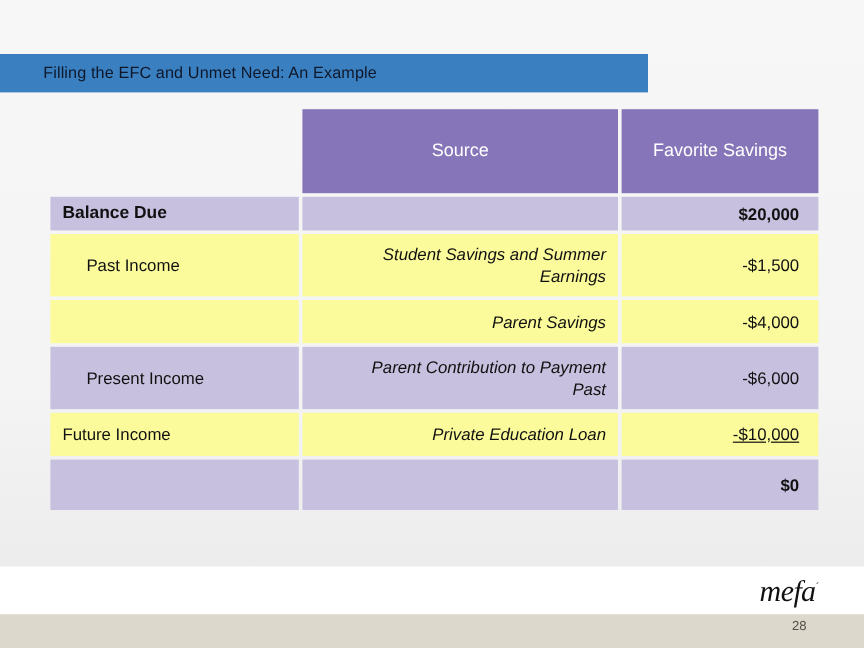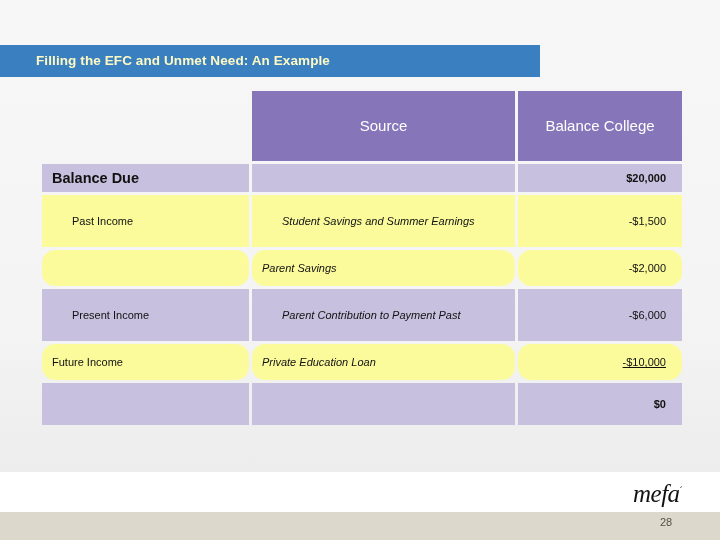--- a/index.html
+++ b/index.html
@@ -46,22 +46,22 @@
     left: 0; top: 45px;
     width: 540px; height: 32px;
     background: #3a80c1;
   }
   #title-text {
     position: absolute;
     left: 36px;
     top: 0;
     line-height: 32px;
     font-size: 13.5px;
-    font-weight: bold;
-    color: #fef9c3;
+    font-weight: normal;
+    color: #0f172a;
     letter-spacing: 0.1px;
     white-space: nowrap;
   }
 
   
   #table-wrap {
     position: absolute;
     left: 39px;
     top: 88px;
     width: 637px;
@@ -72,51 +72,51 @@
     width: 637px;
     table-layout: fixed;
   }
   col.c-label { width: 207px; }
   col.c-source { width: 263px; }
   col.c-amount { width: 164px; }
 
   td {
     padding: 6px 10px;
     vertical-align: middle;
-    font-size: 11px;
+    font-size: 14px;
     color: #111111;
     border: none;
   }
 
   
   .fill-head   { background: #8775b9; }
   .fill-lilac  { background: #c7c0de; }
   .fill-yellow { background: #fbfb9c; }
   .fill-none   { background: transparent; }
 
   
   .head-text {
     color: #ffffff;
     font-size: 15px;
     text-align: center;
     line-height: 1.25;
   }
   .label-cell   { text-align: left; }
   .label-bold   { font-weight: bold; font-size: 14.5px; }
-  .source-cell  { font-style: italic; text-align: left; line-height: 1.3; margin-left: 20px; }
+  .source-cell  { font-style: italic; text-align: right; line-height: 1.3; margin-left: 20px; }
   .amount-cell  { text-align: right; padding-right: 16px; }
   .amt-bold     { font-weight: bold; }
   .amt-italic   { }
   .amt-underline{ text-decoration: underline; }
 
   
   .r-head td   { height: 70px; }
   .r-balance td{ height: 24px; }
   .r-tall td   { height: 52px; padding-left: 30px; }
-  .r-mid td    { height: 36px; border-radius: 13px; }
+  .r-mid td    { height: 36px; }
   .r-last td   { height: 42px; }
 
   
   #logo {
     position: absolute;
     left: 633px;
     top: 481px;
     font-family: "Liberation Serif", serif;
     font-style: italic;
     font-size: 25px;
@@ -155,39 +155,39 @@
       <colgroup>
         <col class="c-label">
           <col class="c-source">
           <col class="c-amount">
       </colgroup>
       <tbody>
 
         <tr class="r-head">
           <td class="fill-none"></td>
           <td class="fill-head head-text">Source</td>
-          <td class="fill-head head-text">Balance College</td>
+          <td class="fill-head head-text">Favorite Savings</td>
         </tr>
 
         <tr class="r-balance">
           <td class="fill-lilac label-cell label-bold">Balance Due</td>
           <td class="fill-lilac source-cell"></td>
           <td class="fill-lilac amount-cell amt-bold">$20,000</td>
         </tr>
 
         <tr class="r-tall">
           <td class="fill-yellow label-cell">Past Income</td>
           <td class="fill-yellow source-cell">Student Savings and Summer Earnings</td>
           <td class="fill-yellow amount-cell amt-italic">-$1,500</td>
         </tr>
 
         <tr class="r-mid">
           <td class="fill-yellow label-cell"></td>
           <td class="fill-yellow source-cell">Parent Savings</td>
-          <td class="fill-yellow amount-cell amt-italic">-$2,000</td>
+          <td class="fill-yellow amount-cell amt-italic">-$4,000</td>
         </tr>
 
         <tr class="r-tall">
           <td class="fill-lilac label-cell">Present Income</td>
           <td class="fill-lilac source-cell">Parent Contribution to Payment Past</td>
           <td class="fill-lilac amount-cell amt-italic">-$6,000</td>
         </tr>
 
         <tr class="r-mid">
           <td class="fill-yellow label-cell">Future Income</td>

